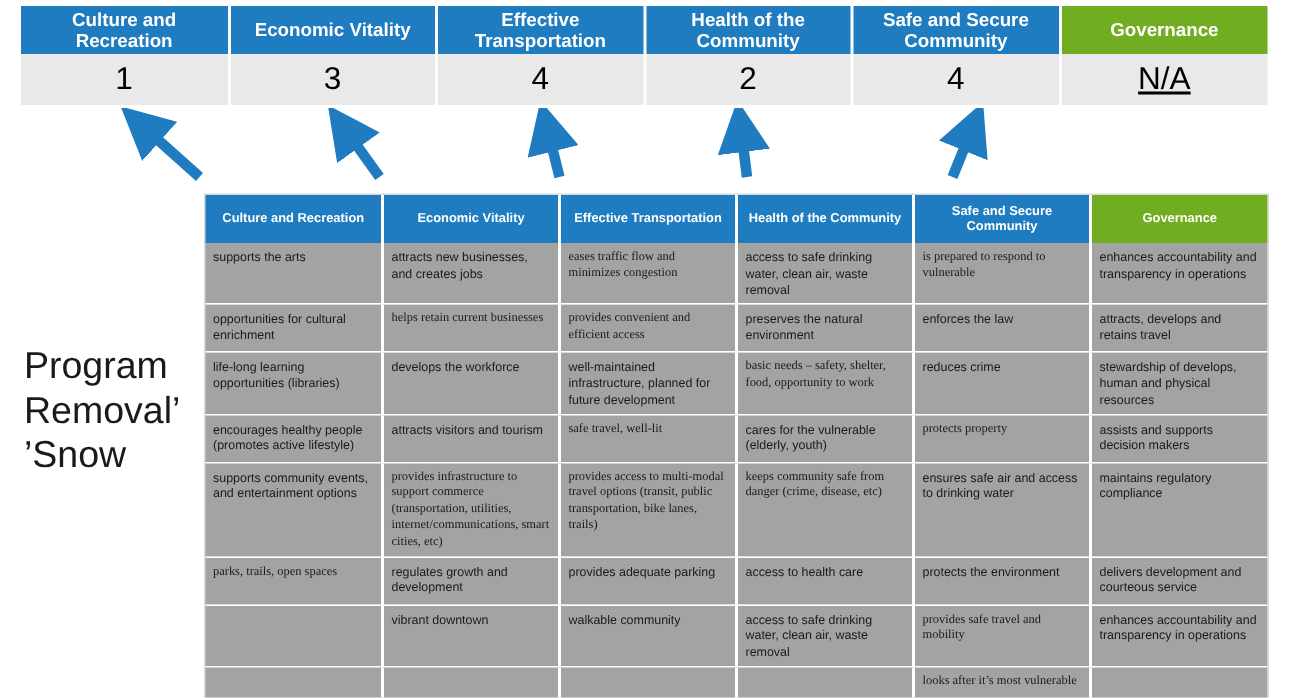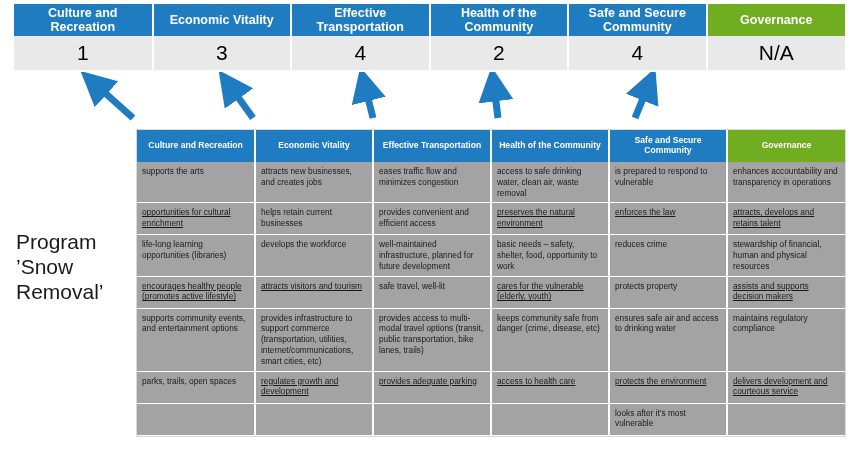--- a/index.html
+++ b/index.html
@@ -46,39 +46,39 @@
 
   .score {
     height: 34px;
     background: #e9e9e9;
     text-align: center;
     vertical-align: middle;
     font-size: 21px;
     color: #000000;
     border-right: 2px solid #ffffff;
   }
-  .score:last-child { border-right: none; }
+  .score:last-child { border-right: none; text-decoration: underline; }
 
   
   #arrows {
     position: absolute;
     left: 0;
     top: 72px;
     width: 859px;
     height: 60px;
     pointer-events: none;
   }
 
   
   #caption {
     position: absolute;
     left: 16px;
     top: 230px;
     width: 120px;
-    font-size: 21px;
+    font-size: 25px;
     color: #1a1a1a;
     line-height: 1.18;
     font-family: "Liberation Sans", sans-serif;
   }
 
   
   #matrix-wrap {
     position: absolute;
     left: 137px;
     top: 130px;
@@ -108,22 +108,22 @@
     font-size: 8.3px;
     color: #1a1a1a;
     vertical-align: top;
     padding: 4px 5px 4px 5px;
     line-height: 1.3;
     border-right: 2px solid #ffffff;
     border-bottom: 1px solid #ffffff;
     background: #a3a3a3;
   }
   table.matrix td:last-child { border-right: none; margin-left: 20px; }
-  td.alt { background: #e3e3e3; text-decoration: underline; }
-  td.hl  { background: #ffff66; }
+  td.alt { background: #e3e3e3; }
+  td.hl  { background: #ffff66; font-family: Liberation Serif, serif; }
   td.blank { background: #ffffff; }
 
   table.matrix tr { height: 32px; }
 
   
   #matrix-wrap { box-shadow: 0 0 0 1px #d9d9d9; }
 </style>
 </head>
 <body>
 
@@ -160,22 +160,22 @@
     <line x1="133" y1="46" x2="95" y2="12"></line>
     <line x1="253" y1="46" x2="230" y2="14"></line>
     <line x1="373" y1="46" x2="365" y2="14"></line>
     <line x1="498" y1="46" x2="494" y2="14"></line>
     <line x1="635" y1="46" x2="648" y2="14"></line>
   </g>
 </svg>
 
 <div id="caption">
   <div>Program</div>
+  <div>Removal’</div>
   <div>’Snow</div>
-  <div>Removal’</div>
 </div>
 
 <div id="matrix-wrap">
   <table class="matrix">
     <colgroup>
       <col class="c">
         <col class="c">
         <col class="c">
         <col class="c">
         <col class="c">
@@ -199,29 +199,29 @@
           <td>access to safe drinking water, clean air, waste removal</td>
           <td class="hl">is prepared to respond to vulnerable</td>
           <td>enhances accountability and transparency in operations</td>
         </tr>
         <tr>
           <td class="alt">opportunities for cultural enrichment</td>
           <td class="hl">helps retain current businesses</td>
           <td class="hl">provides convenient and efficient access</td>
           <td class="alt">preserves the natural environment</td>
           <td class="alt">enforces the law</td>
-          <td class="alt">attracts, develops and retains talent</td>
+          <td class="alt">attracts, develops and retains travel</td>
         </tr>
         <tr>
           <td>life-long learning opportunities (libraries)</td>
           <td>develops the workforce</td>
           <td>well-maintained infrastructure, planned for future development</td>
           <td class="hl">basic needs – safety, shelter, food, opportunity to work</td>
           <td>reduces crime</td>
-          <td>stewardship of financial, human and physical resources</td>
+          <td>stewardship of develops, human and physical resources</td>
         </tr>
         <tr>
           <td class="alt">encourages healthy people (promotes active lifestyle)</td>
           <td class="alt">attracts visitors and tourism</td>
           <td class="hl">safe travel, well-lit</td>
           <td class="alt">cares for the vulnerable (elderly, youth)</td>
           <td class="hl">protects property</td>
           <td class="alt">assists and supports decision makers</td>
         </tr>
         <tr>
@@ -235,20 +235,28 @@
         <tr>
           <td class="hl">parks, trails, open spaces</td>
           <td class="alt">regulates growth and development</td>
           <td class="alt">provides adequate parking</td>
           <td class="alt">access to health care</td>
           <td class="alt">protects the environment</td>
           <td class="alt">delivers development and courteous service</td>
         </tr>
         <tr>
           <td class="blank"></td>
+          <td>vibrant downtown</td>
+          <td>walkable community</td>
+          <td>access to safe drinking water, clean air, waste removal</td>
+          <td class="hl">provides safe travel and mobility</td>
+          <td>enhances accountability and transparency in operations</td>
+        </tr>
+        <tr>
+          <td class="blank"></td>
           <td class="blank"></td>
           <td class="blank"></td>
           <td class="blank"></td>
           <td class="hl">looks after it’s most vulnerable</td>
           <td class="blank"></td>
         </tr>
       </tbody>
   </table>
 </div>
 

